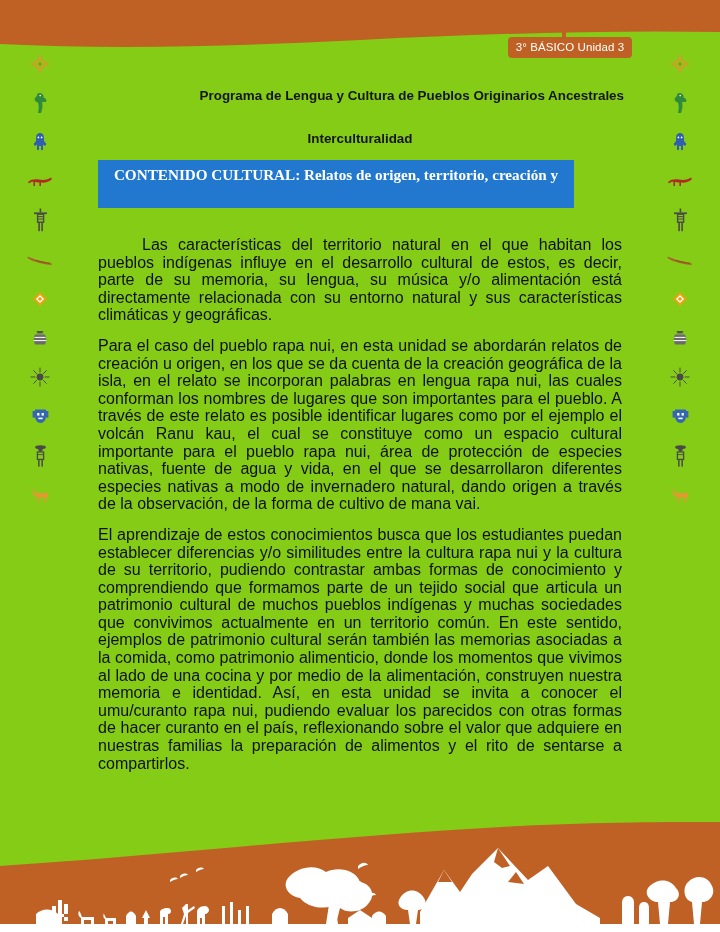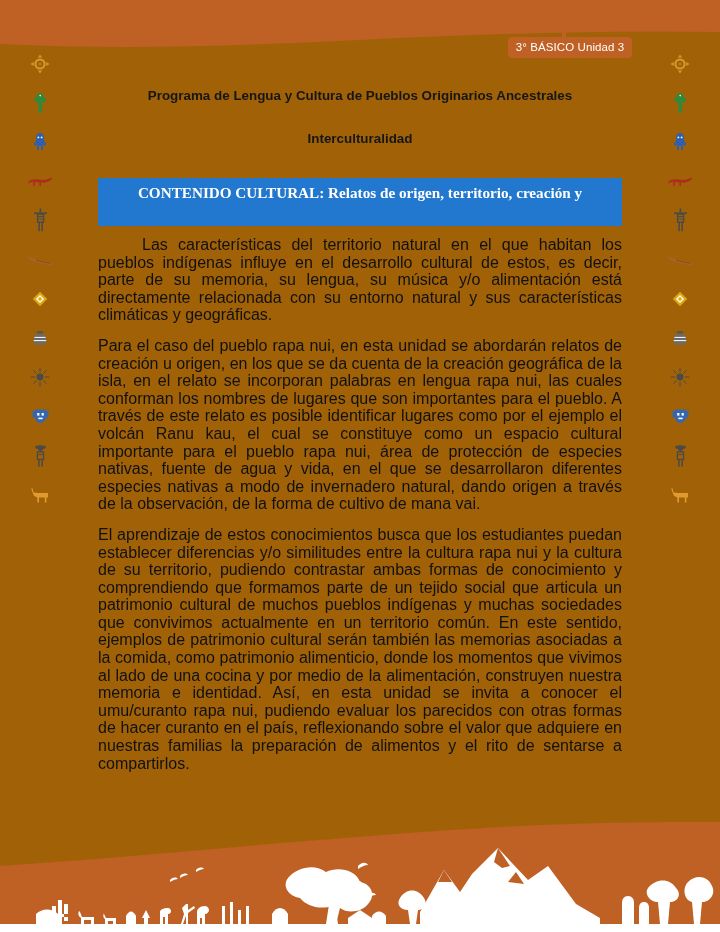--- a/index.html
+++ b/index.html
@@ -13,21 +13,21 @@
     position: relative;
     overflow: hidden;
     font-family: "Liberation Sans", sans-serif;
     color: #000000;
   }
 
   
   #page {
     position: absolute;
     inset: 0;
-    background: #a16207;
+    background: #84cc16;
     border-radius: 11px;
   }
 
   
   .top-band {
     position: absolute;
     top: 0;
     left: 0;
     width: 720px;
     height: 62px;
@@ -76,53 +76,52 @@
     justify-content: center;
   }
   .icon-cell svg { display: block; }
 
   
   .doc-title {
     position: absolute;
     top: 88px;
     left: 96px;
     width: 528px;
-    text-align: center;
+    text-align: right;
     font-size: 13.4px;
     font-weight: bold;
     color: #161616;
   }
   .doc-subtitle {
     position: absolute;
     top: 131px;
     left: 96px;
     width: 528px;
     text-align: center;
     font-size: 13.4px;
     font-weight: bold;
     color: #161616;
   }
 
   
   .content-banner {
     position: absolute;
     top: 160px;
     left: 98px;
-    width: 524px;
+    width: 476px;
     min-height: 48px;
     background: #2278ce;
     color: #ffffff;
     font-family: "Liberation Serif", serif;
     font-weight: bold;
     font-size: 15.2px;
     line-height: 20px;
     text-align: center;
     padding: 5px 14px 6px 14px;
     box-sizing: border-box;
-    margin-top: 18px;
   }
 
   
   .body-copy {
     position: absolute;
     top: 236px;
     left: 98px;
     width: 524px;
     font-size: 16px;
     line-height: 17.6px;

